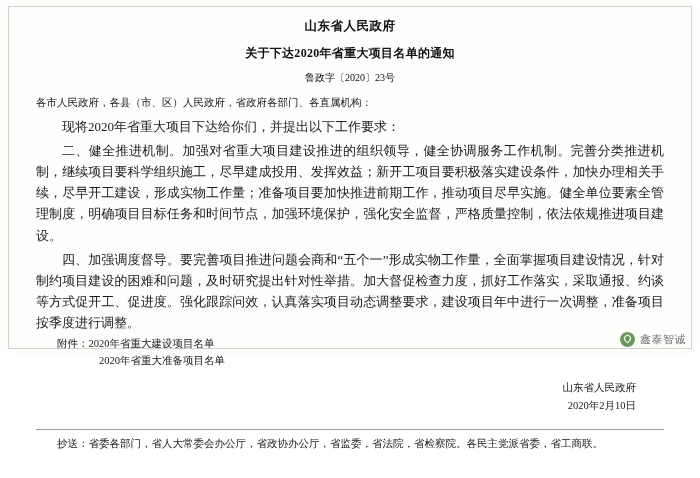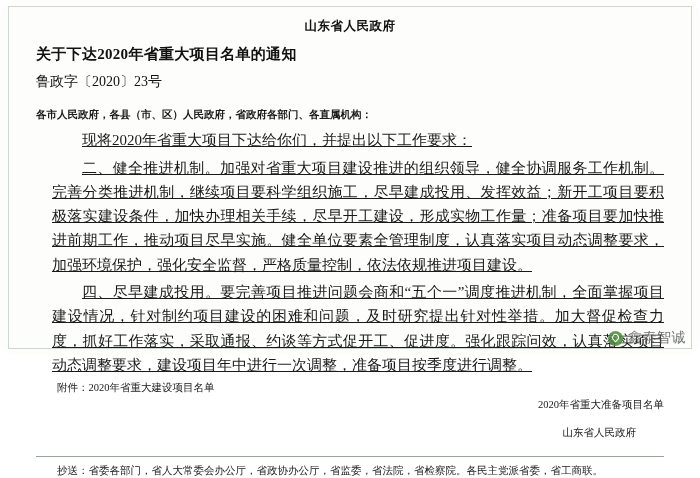--- a/index.html
+++ b/index.html
@@ -39,53 +39,53 @@
   }
   .gov-name {
     text-align: center;
     font-size: 12.5px;
     font-weight: bold;
     color: #111;
     letter-spacing: 0.5px;
     margin-bottom: 10px;
   }
   .doc-title {
-    font-size: 15px;
+    text-align: center;
+    font-size: 12px;
     font-weight: bold;
     color: #111;
     letter-spacing: 0.3px;
     margin-bottom: 9px;
   }
   .doc-number {
-    font-size: 14px;
+    text-align: center;
+    font-size: 10px;
     color: #111;
-    margin-bottom: 16px;
+    margin-bottom: 10px;
   }
   .recipients {
     font-size: 10.5px;
     line-height: 1.55;
     margin-bottom: 5px;
-    font-weight: bold;
   }
   .para {
-    font-size: 15px;
+    font-size: 13px;
     line-height: 1.62;
     text-indent: 2em;
     text-align: justify;
-    margin: 0 0 3px 16px;
+    margin: 0 0 3px 0;
     word-break: break-all;
-    text-decoration: underline;
   }
   .attach-block {
     margin-top: 0;
     font-size: 10.5px;
     line-height: 1.6;
   }
   .attach-line1 { text-indent: 2em; }
-  .attach-line2 { text-indent: 6em; text-align: right; }
+  .attach-line2 { text-indent: 6em; }
   .signature {
     margin-top: 10px;
     text-align: right;
     font-size: 10.5px;
     line-height: 1.7;
     padding-right: 28px;
   }
   .sign-note {
     font-size: 10px;
   }
@@ -123,21 +123,21 @@
     top: 3px;
     width: 7px;
     height: 7px;
     border: 1.5px solid #ffffff;
     border-radius: 50% 50% 50% 0;
     transform: rotate(-45deg);
     box-sizing: border-box;
   }
   .wm-text {
     font-family: Liberation Serif, serif;
-    font-size: 14px;
+    font-size: 11px;
     color: #5b5b5b;
     letter-spacing: 0.5px;
   }
 </style>
 </head>
 <body>
 
 <div class="page">
   <div class="doc-frame"></div>
   <div class="content">
@@ -145,30 +145,31 @@
     <div class="gov-name">山东省人民政府</div>
 
     <div class="doc-title">关于下达2020年省重大项目名单的通知</div>
 
     <div class="doc-number">鲁政字〔2020〕23号</div>
 
     <div class="recipients">各市人民政府，各县（市、区）人民政府，省政府各部门、各直属机构：</div>
 
     <p class="para">现将2020年省重大项目下达给你们，并提出以下工作要求：</p>
 
-    <p class="para">二、健全推进机制。加强对省重大项目建设推进的组织领导，健全协调服务工作机制。完善分类推进机制，继续项目要科学组织施工，尽早建成投用、发挥效益；新开工项目要积极落实建设条件，加快办理相关手续，尽早开工建设，形成实物工作量；准备项目要加快推进前期工作，推动项目尽早实施。健全单位要素全管理制度，认真落实项目动态调整要求，加强环境保护，强化安全监督，严格质量控制，依法依规推进项目建设。</p>
-    <p class="para">四、尽早建成投用。要完善项目推进问题会商和“五个一”调度推进机制，全面掌握项目建设情况，针对制约项目建设的困难和问题，及时研究提出针对性举措。加大督促检查力度，抓好工作落实，采取通报、约谈等方式促开工、促进度。强化跟踪问效，认真落实项目动态调整要求，建设项目年中进行一次调整，准备项目按季度进行调整。</p>
+    <p class="para">二、健全推进机制。加强对省重大项目建设推进的组织领导，健全协调服务工作机制。完善分类推进机制，继续项目要科学组织施工，尽早建成投用、发挥效益；新开工项目要积极落实建设条件，加快办理相关手续，尽早开工建设，形成实物工作量；准备项目要加快推进前期工作，推动项目尽早实施。健全单位要素全管理制度，明确项目目标任务和时间节点，加强环境保护，强化安全监督，严格质量控制，依法依规推进项目建设。</p>
+    <p class="para">四、加强调度督导。要完善项目推进问题会商和“五个一”形成实物工作量，全面掌握项目建设情况，针对制约项目建设的困难和问题，及时研究提出针对性举措。加大督促检查力度，抓好工作落实，采取通报、约谈等方式促开工、促进度。强化跟踪问效，认真落实项目动态调整要求，建设项目年中进行一次调整，准备项目按季度进行调整。</p>
 
     <div class="attach-block">
       <div class="attach-line1">附件：2020年省重大建设项目名单</div>
       <div class="attach-line2">2020年省重大准备项目名单</div>
     </div>
 
     <div class="signature">
       <div>山东省人民政府</div>
+      <div>2020年2月10日</div>
     </div>
 
     <div class="footer-divider"></div>
 
     <div class="cc-block">
       <div class="cc-line">抄送：省委各部门，省人大常委会办公厅，省政协办公厅，省监委，省法院，省检察院。各民主党派省委，省工商联。</div>
     </div>
 
   </div>
 

